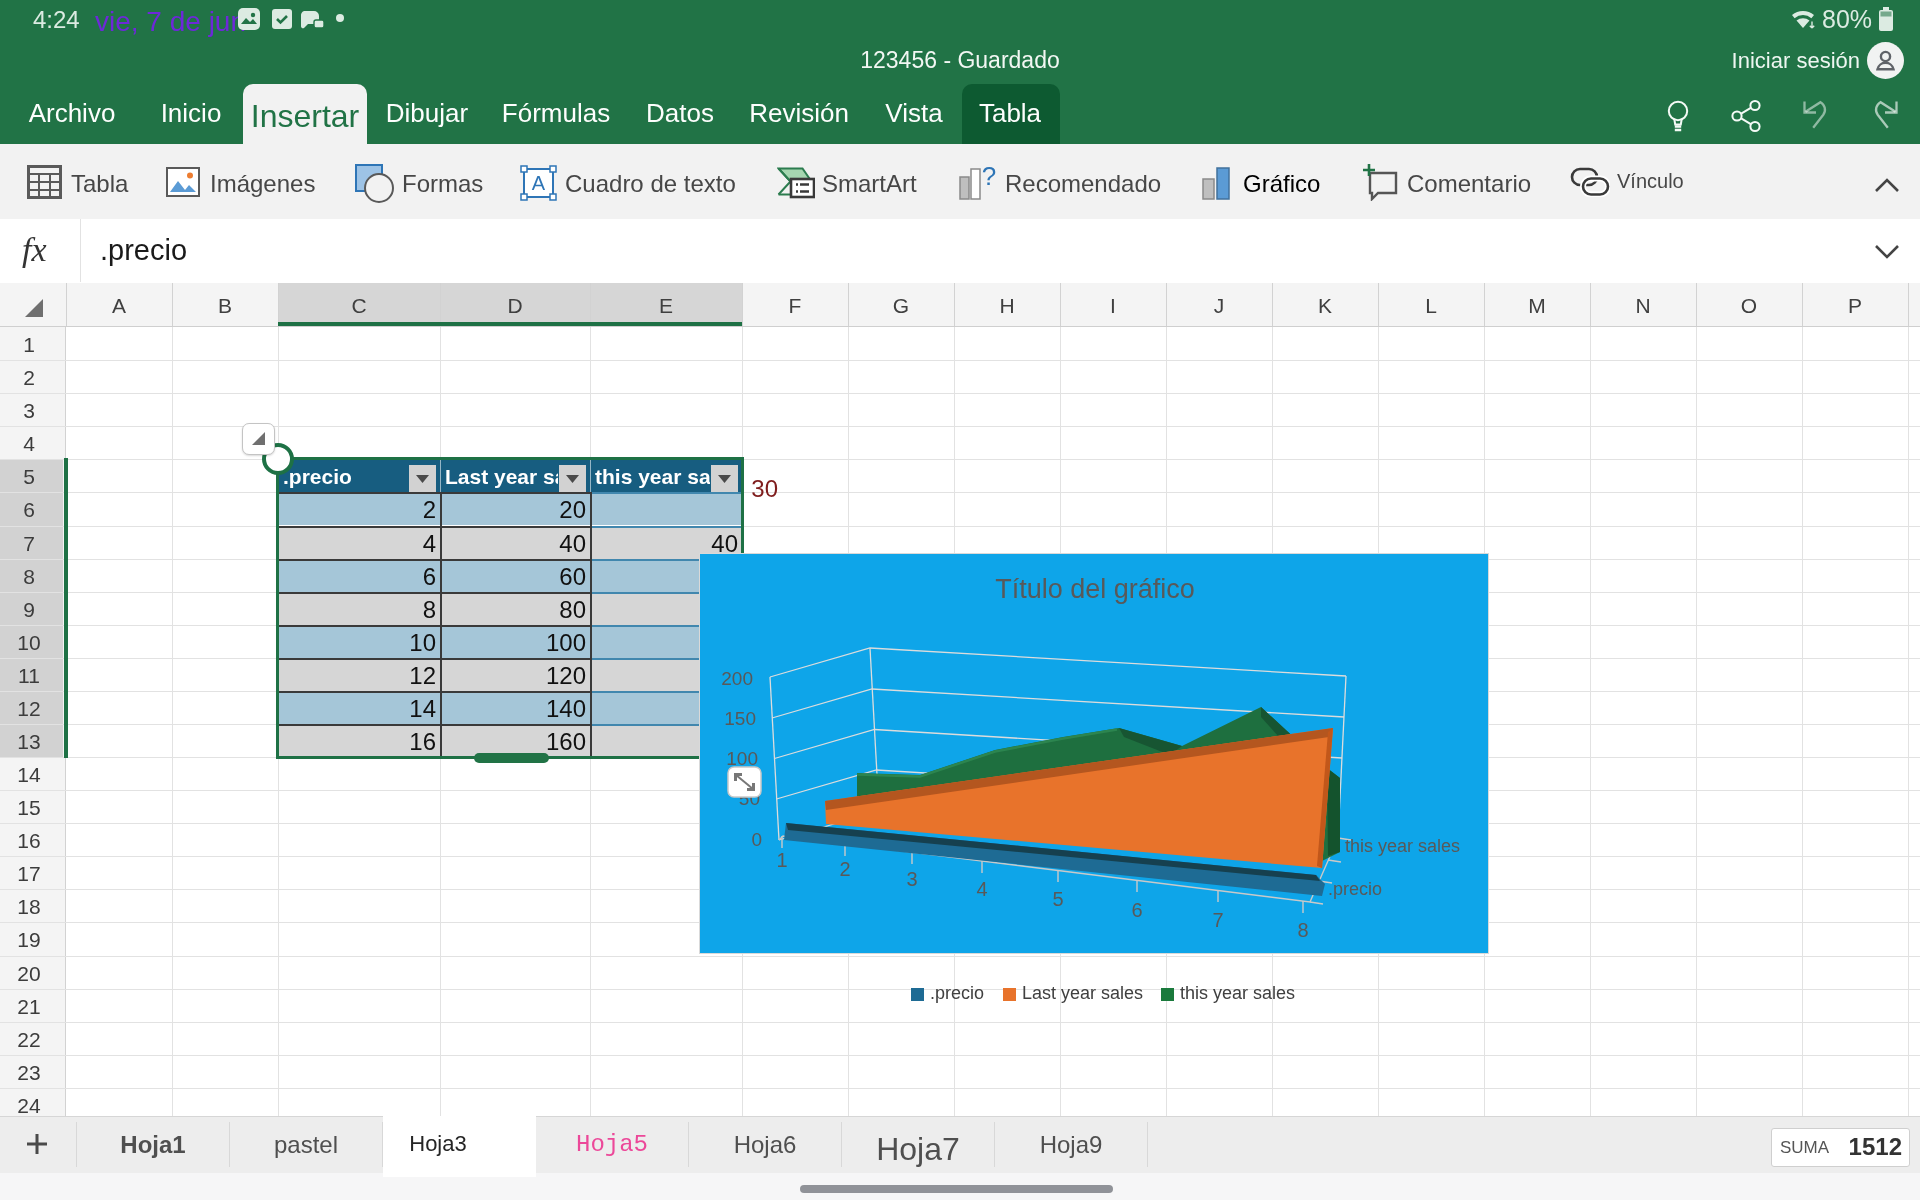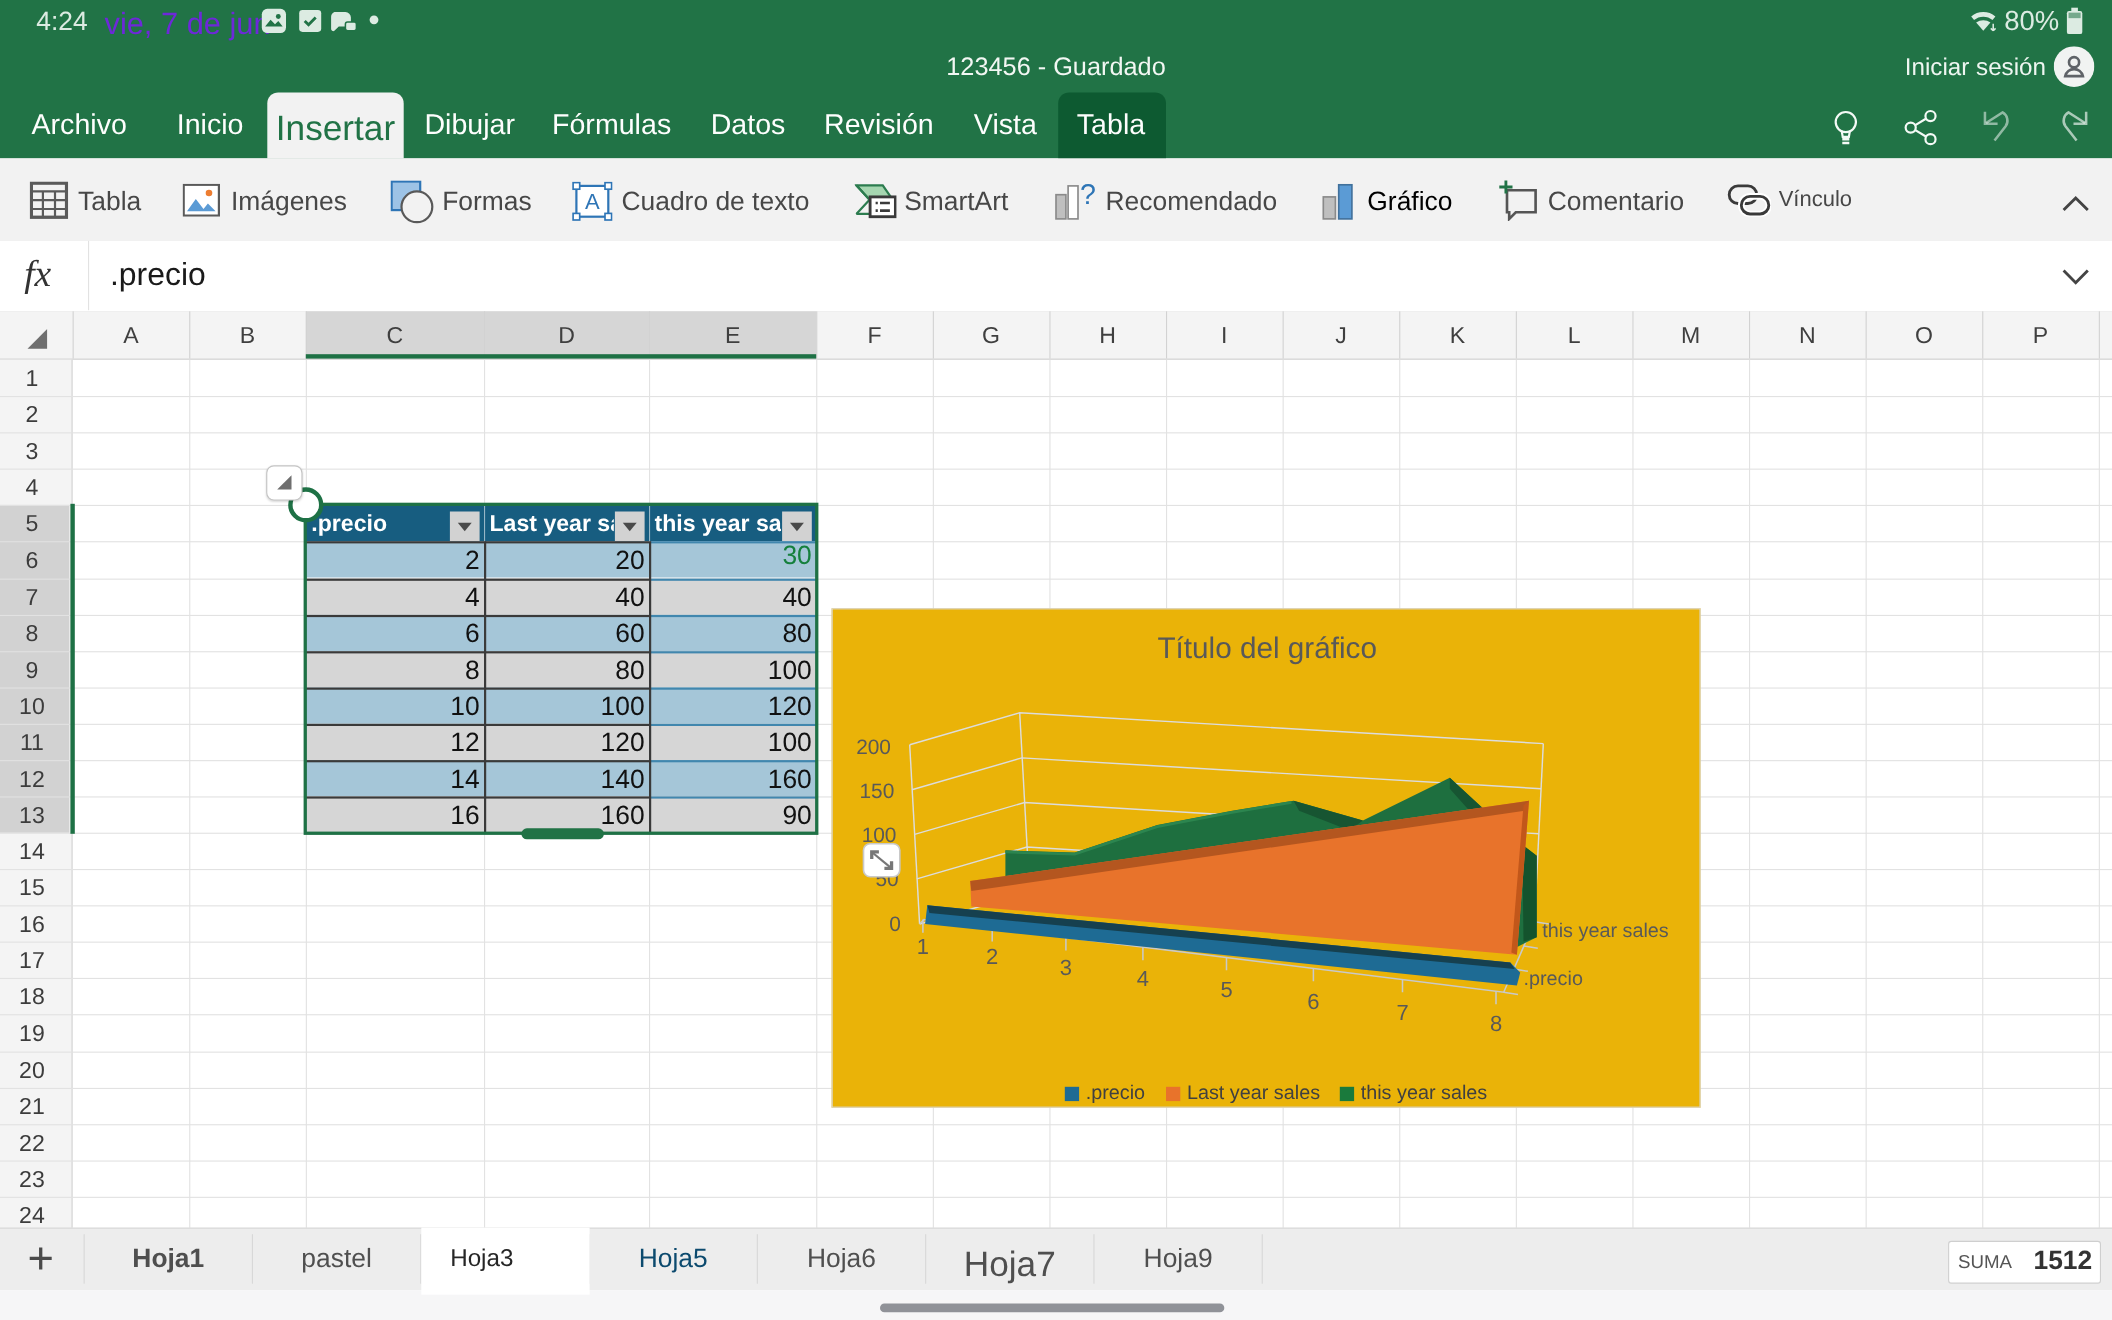--- a/index.html
+++ b/index.html
@@ -256,21 +256,21 @@
 <svg class="ab" style="left:566px;top:475.3px" width="13" height="9" viewBox="0 0 13 9">
     <path d="M0 0h13L6.5 8z" fill="#4a4a4a"></path>
   </svg>
 <div class="ab" style="left:711px;top:465.3px;width:27px;height:27px;background:#d2d2d2;"></div>
 <svg class="ab" style="left:718px;top:475.3px" width="13" height="9" viewBox="0 0 13 9">
     <path d="M0 0h13L6.5 8z" fill="#4a4a4a"></path>
   </svg>
 <div class="ab" style="left:278px;top:492.4px;width:464px;height:33.1px;background:#a5c6d8;"></div>
 <div class="ab" style="left:278px;top:496.4px;width:158px;text-align:right;font-size:24px;color:#111;">2</div>
 <div class="ab" style="left:440px;top:496.4px;width:146px;text-align:right;font-size:24px;color:#111;">20</div>
-<div class="ab" style="left:590px;top:492px;width:148px;text-align:right;font-size:24px;color:#15803d;">30</div>
+<div class="ab" style="left:590px;top:475px;width:148px;text-align:right;font-size:24px;color:#7f1d1d;padding-left:40px;">30</div>
 <div class="ab" style="left:278px;top:525.5px;width:464px;height:33.1px;background:#d6d6d6;"></div>
 <div class="ab" style="left:278px;top:529.5px;width:158px;text-align:right;font-size:24px;color:#111;">4</div>
 <div class="ab" style="left:440px;top:529.5px;width:146px;text-align:right;font-size:24px;color:#111;">40</div>
 <div class="ab" style="left:590px;top:529.5px;width:148px;text-align:right;font-size:24px;color:#111;">40</div>
 <div class="ab" style="left:278px;top:558.6px;width:464px;height:33.1px;background:#a5c6d8;"></div>
 <div class="ab" style="left:278px;top:562.6px;width:158px;text-align:right;font-size:24px;color:#111;">6</div>
 <div class="ab" style="left:440px;top:562.6px;width:146px;text-align:right;font-size:24px;color:#111;">60</div>
 <div class="ab" style="left:590px;top:562.6px;width:148px;text-align:right;font-size:24px;color:#111;">80</div>
 <div class="ab" style="left:278px;top:591.6px;width:464px;height:33.1px;background:#d6d6d6;"></div>
 <div class="ab" style="left:278px;top:595.6px;width:158px;text-align:right;font-size:24px;color:#111;">8</div>
@@ -313,21 +313,21 @@
 <div class="ab" style="left:590px;top:492.4px;width:2px;height:264.6px;background:#3a3a3a;"></div>
 <div class="ab" style="left:590px;top:459.3px;width:1px;height:33.1px;background:rgba(255,255,255,0.55);"></div>
 <div class="ab" style="left:63.5px;top:458.3px;width:4px;height:299.7px;background:#1e7145;"></div>
 <div class="ab" style="left:276px;top:457.3px;width:468px;height:301.7px;border:3px solid #1e7145;box-sizing:border-box;"></div>
 <div class="ab" style="left:262px;top:443.3px;width:32px;height:32px;border-radius:50%;background:#fff;border:4px solid #1e7145;box-sizing:border-box;"></div>
 <div class="ab" style="left:474px;top:753.0px;width:75px;height:10px;border-radius:5px;background:#217346;"></div>
 <div class="ab" style="left:242px;top:423px;width:31px;height:30px;background:#fff;border:1px solid #c4c4c4;border-radius:7px;box-shadow:0 1px 2px rgba(0,0,0,0.15);"></div>
 <svg class="ab" style="left:250px;top:430px" width="16" height="16" viewBox="0 0 16 16">
     <path d="M2 15h13V2z" fill="#6f6f6f"></path>
   </svg>
-<div class="ab" style="left:756px;top:553px;width:790px;height:454px;background:#eab308;border:1px solid #d9d9d9;box-sizing:border-box;">
+<div class="ab" style="left:699px;top:553px;width:790px;height:401px;background:#0ea5e9;border:1px solid #d9d9d9;box-sizing:border-box;">
 <svg width="788" height="467" viewBox="0 0 788 467" style="position:absolute;left:0;top:0;">
 <text x="395" y="44" font-size="27" fill="#595959" text-anchor="middle">Título del gráfico</text>
 
 <g stroke="#dcdcdc" stroke-width="1.3" fill="none">
 <path d="M70 123L170 94L646 122"></path>
 <path d="M72 164L172 135L644 163"></path>
 <path d="M74.5 204.5L174.5 175.5L642 204"></path>
 <path d="M76.5 245L176.5 216L640 244.5"></path>
 <path d="M79 286L179 257L638 284"></path>
 <path d="M70 123L79 286"></path>
@@ -400,19 +400,19 @@
 <div class="ab" style="left:382px;top:1122px;width:1px;height:45px;background:#d8d8d8;"></div>
 <div class="ab" style="left:535px;top:1122px;width:1px;height:45px;background:#d8d8d8;"></div>
 <div class="ab" style="left:688px;top:1122px;width:1px;height:45px;background:#d8d8d8;"></div>
 <div class="ab" style="left:841px;top:1122px;width:1px;height:45px;background:#d8d8d8;"></div>
 <div class="ab" style="left:994px;top:1122px;width:1px;height:45px;background:#d8d8d8;"></div>
 <div class="ab" style="left:1147px;top:1122px;width:1px;height:45px;background:#d8d8d8;"></div>
 <div class="ab" style="left:382.5px;top:1116px;width:153px;height:61px;background:#fff;"></div>
 <div class="ab" style="left:77px;top:1131px;width:152px;text-align:center;font-size:24px;color:#4f4f4f;font-weight:bold;">Hoja1</div>
 <div class="ab" style="left:230px;top:1131px;width:152px;text-align:center;font-size:24px;color:#4f4f4f;">pastel</div>
 <div class="ab" style="left:362px;top:1131px;width:152px;text-align:center;font-size:22px;color:#262626;font-weight:500;">Hoja3</div>
-<div class="ab" style="left:536px;top:1131px;width:152px;text-align:center;font-size:24px;color:#0c4a6e;">Hoja5</div>
+<div class="ab" style="left:536px;top:1131px;width:152px;text-align:center;font-size:24px;color:#ec4899;font-family:Liberation Mono, monospace;">Hoja5</div>
 <div class="ab" style="left:689px;top:1131px;width:152px;text-align:center;font-size:24px;color:#4f4f4f;">Hoja6</div>
 <div class="ab" style="left:842px;top:1131px;width:152px;text-align:center;font-size:32px;color:#4f4f4f;">Hoja7</div>
 <div class="ab" style="left:995px;top:1131px;width:152px;text-align:center;font-size:24px;color:#4f4f4f;">Hoja9</div>
 <div class="ab" style="left:1771px;top:1128px;width:139px;height:39px;background:#fff;border:1.5px solid #cfcfcf;border-radius:3px;box-sizing:border-box;"></div>
 <div class="ab" style="left:1780px;top:1138px;font-size:17px;color:#555;">SUMA</div>
 <div class="ab" style="left:1838px;top:1133px;width:64px;text-align:right;font-size:24px;font-weight:bold;color:#333;">1512</div>
 <div class="ab" style="left:800px;top:1185px;width:313px;height:8px;border-radius:4px;background:#909298;"></div>
 </body></html>

